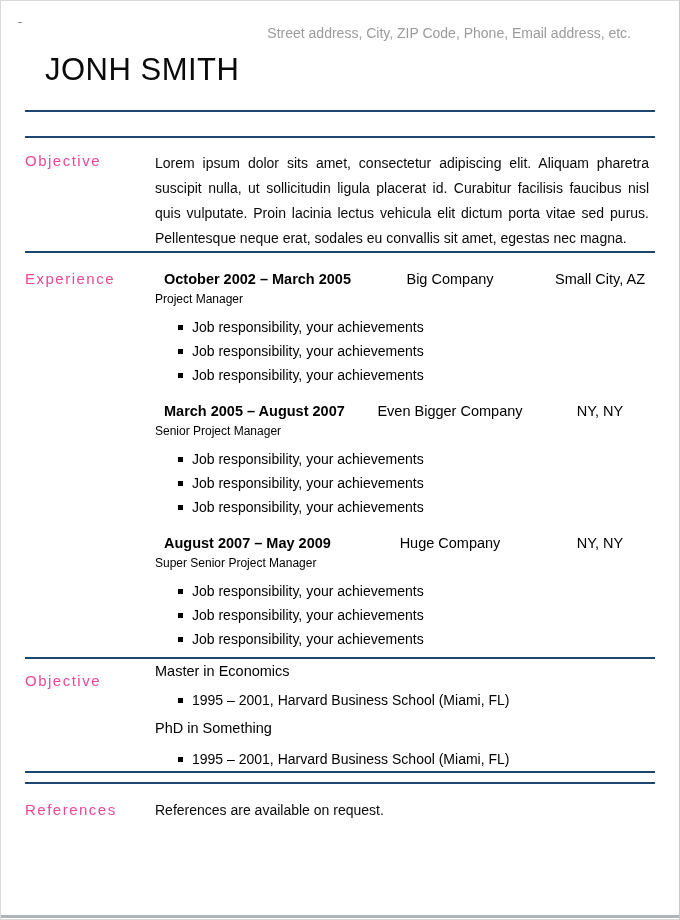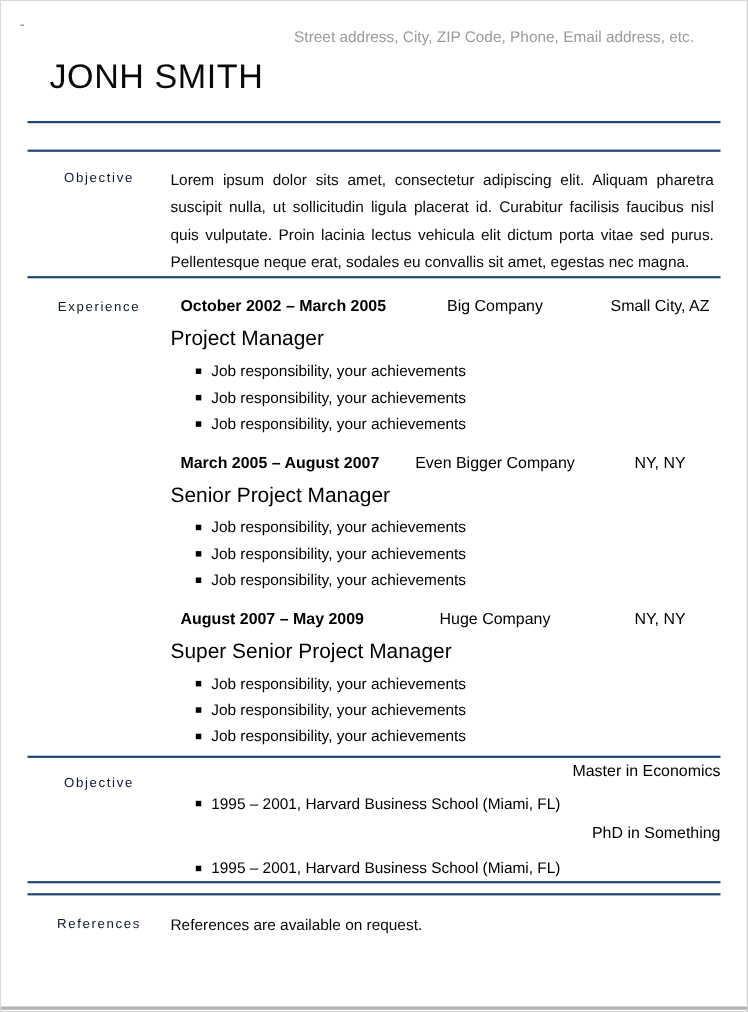--- a/index.html
+++ b/index.html
@@ -50,66 +50,65 @@
     background: #1e4673;
     border: none;
   }
   .rule-top    { margin-top: 25px; }
   .rule-second { margin-top: 24px; }
 
   .section { display: flex; }
   .section .label-col {
     width: 130px;
     flex: none;
-    text-align: center;
-    font-size: 12px;
+    font-size: 15px;
     letter-spacing: 1.5px;
     line-height: 20px;
-    color: #0f172a;
+    color: #ec4899;
   }
   .section .body-col { width: 500px; flex: none; }
 
   
   .section-objective { padding-top: 13px; }
   .section-objective .body-col { padding-right: 6px; }
   .obj-line {
     font-size: 14px;
     line-height: 25px;
     color: #0a0a0a;
   }
   .obj-line.justified { text-align: justify; text-align-last: justify; }
 
   
   .section-experience { padding-top: 16px; }
   .job + .job { margin-top: 14px; }
   .job-row { display: flex; height: 20px; line-height: 20px; font-size: 14.5px; }
   .job-dates    { width: 200px; padding-left: 9px; font-weight: bold; }
   .job-company  { width: 190px; text-align: center; }
   .job-location { width: 110px; text-align: center; }
-  .job-title { margin-top: 10px; line-height: 20px; font-size: 19px; }
+  .job-title { line-height: 20px; font-size: 12px; }
 
   ul.resp-list { list-style: none; margin-top: 6px; padding-left: 23px; }
   .resp-item, .edu-item {
     display: flex;
     align-items: center;
     height: 24px;
     font-size: 14px;
   }
   .bullet-sq {
     width: 5px; height: 5px;
     background: #000;
     margin-right: 9px;
     flex: none;
   }
 
   
   .rule-education { margin-top: 6px; }
   .section-education { padding-top: 2px; }
   .section-education .label-col { padding-top: 10px; }
-  .degree-title { line-height: 20px; font-size: 14.5px; text-align: right; }
+  .degree-title { line-height: 20px; font-size: 14.5px; }
   .edu-item { margin-top: 7px; padding-left: 23px; }
   .degree-2 { margin-top: 6px; }
   .edu-item-2 { margin-top: 9px; }
 
   
   .section-interests { padding-top: 12px; }
   .rule-interests-bottom { margin-top: 9px; }
   .section-references { padding-top: 16px; }
   .plain-text { font-size: 14px; line-height: 20px; color: #0a0a0a; }
 </style>

